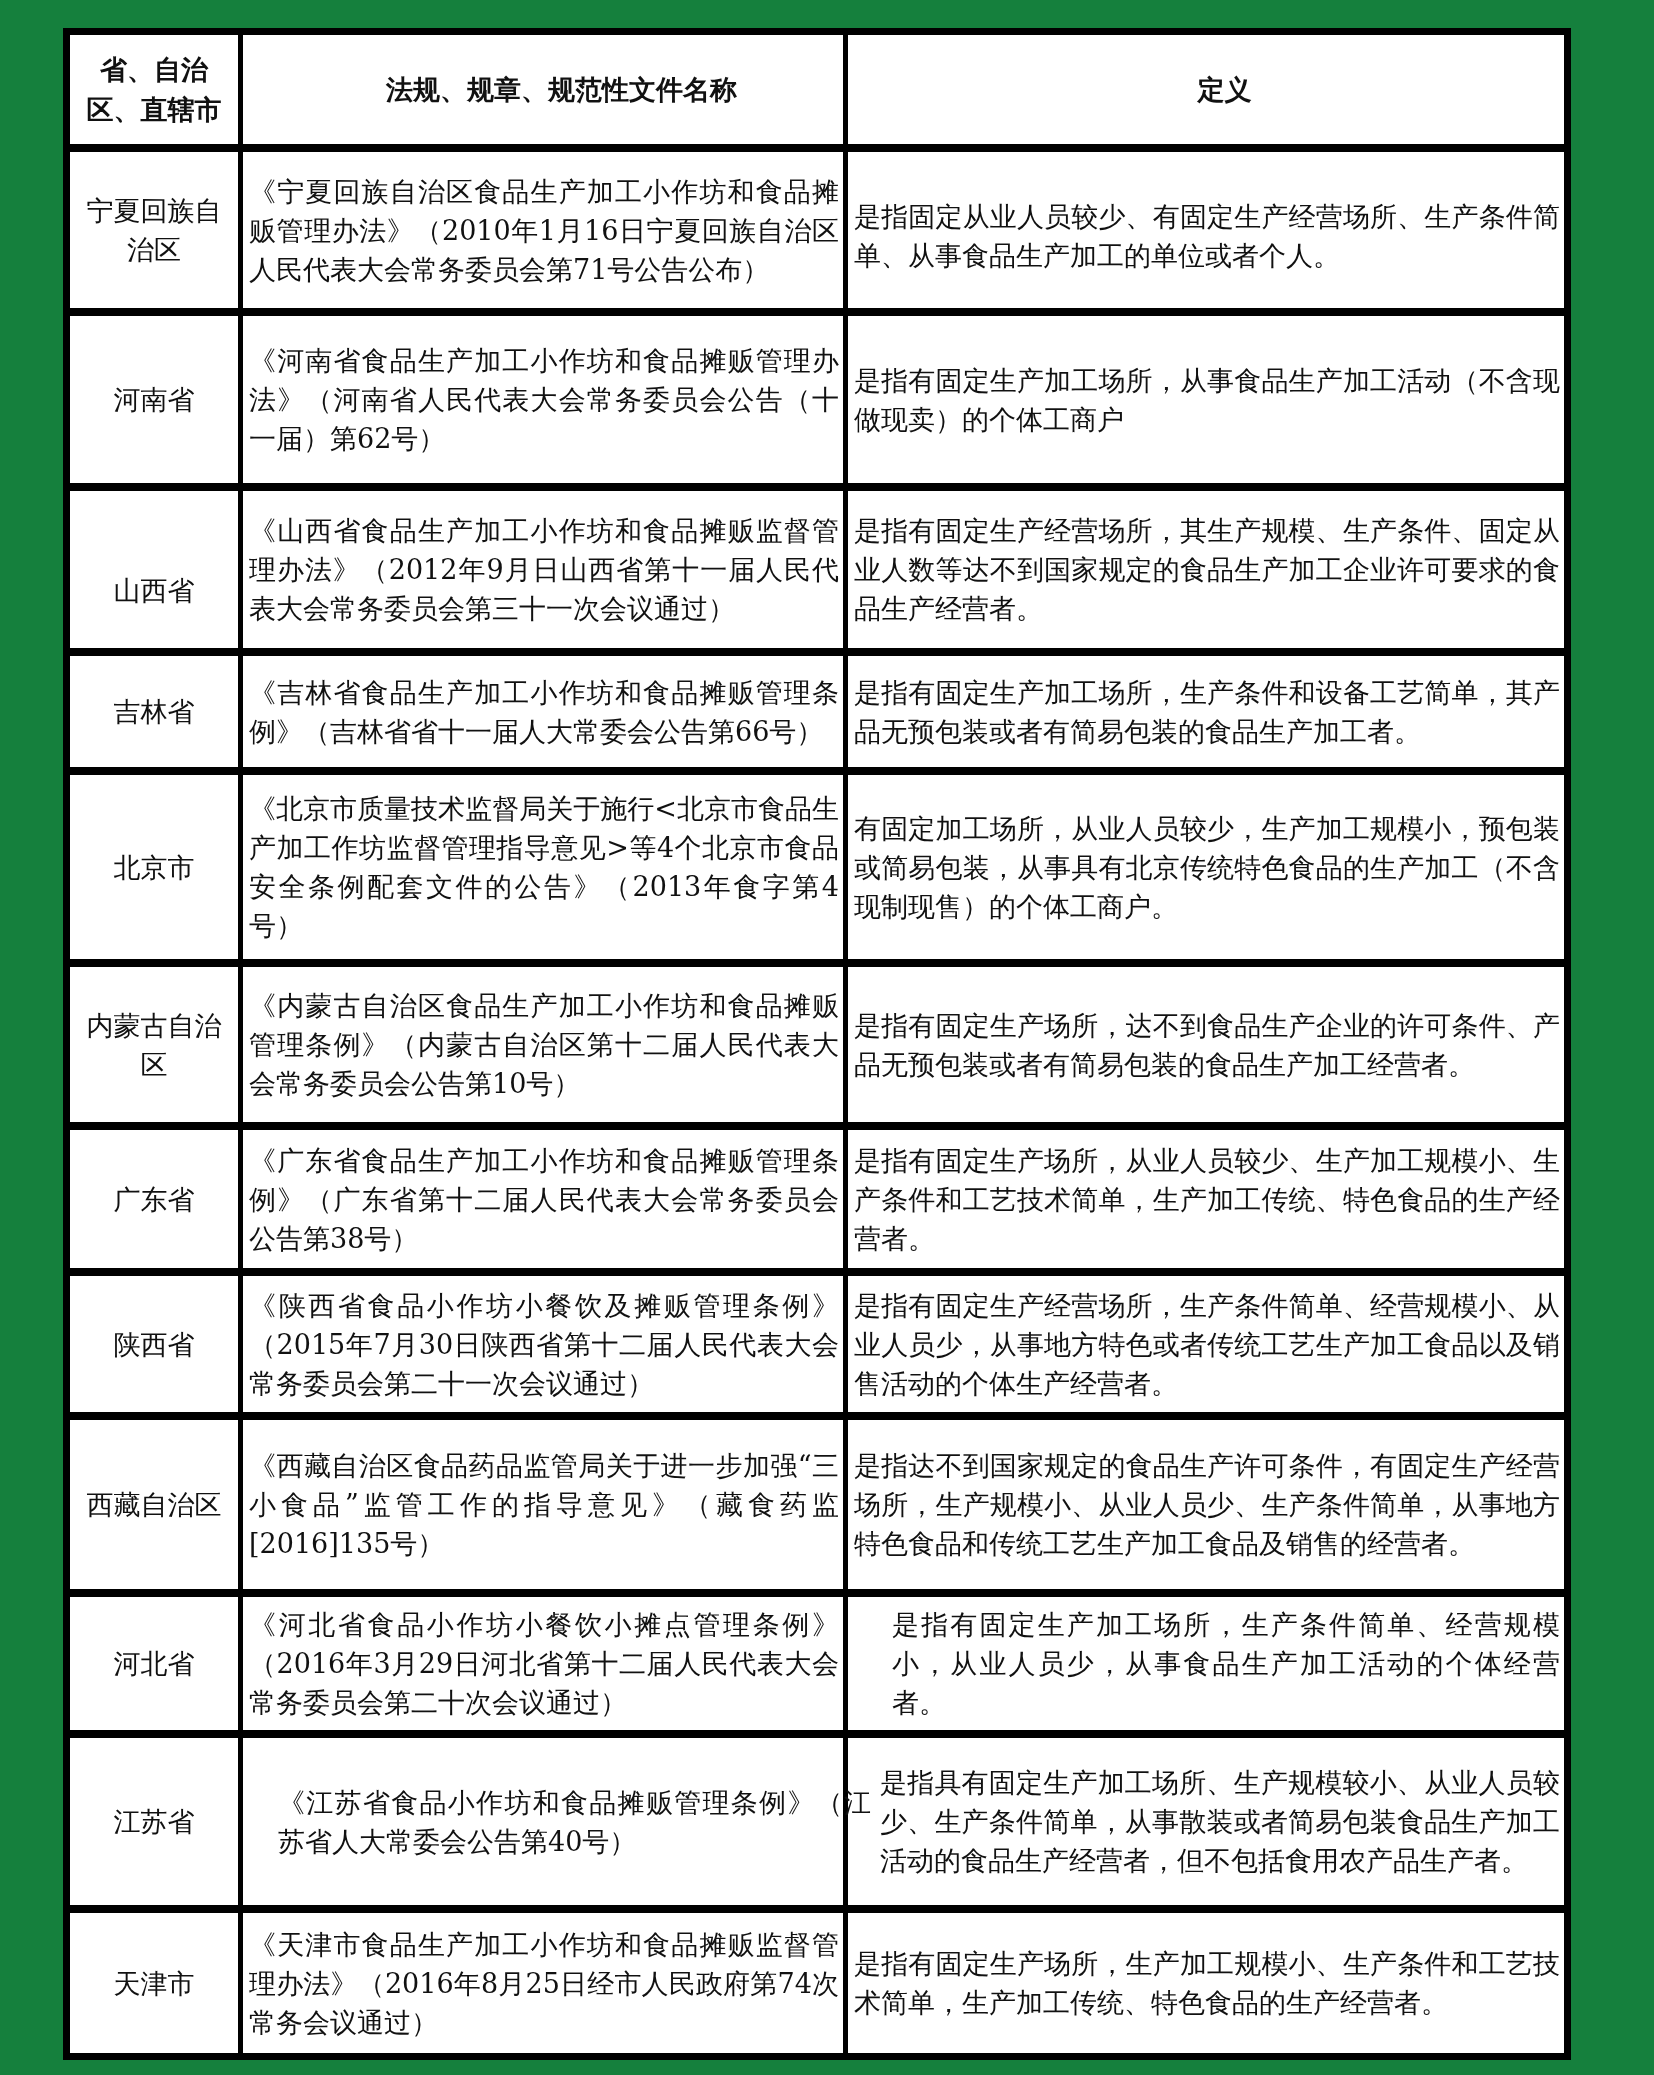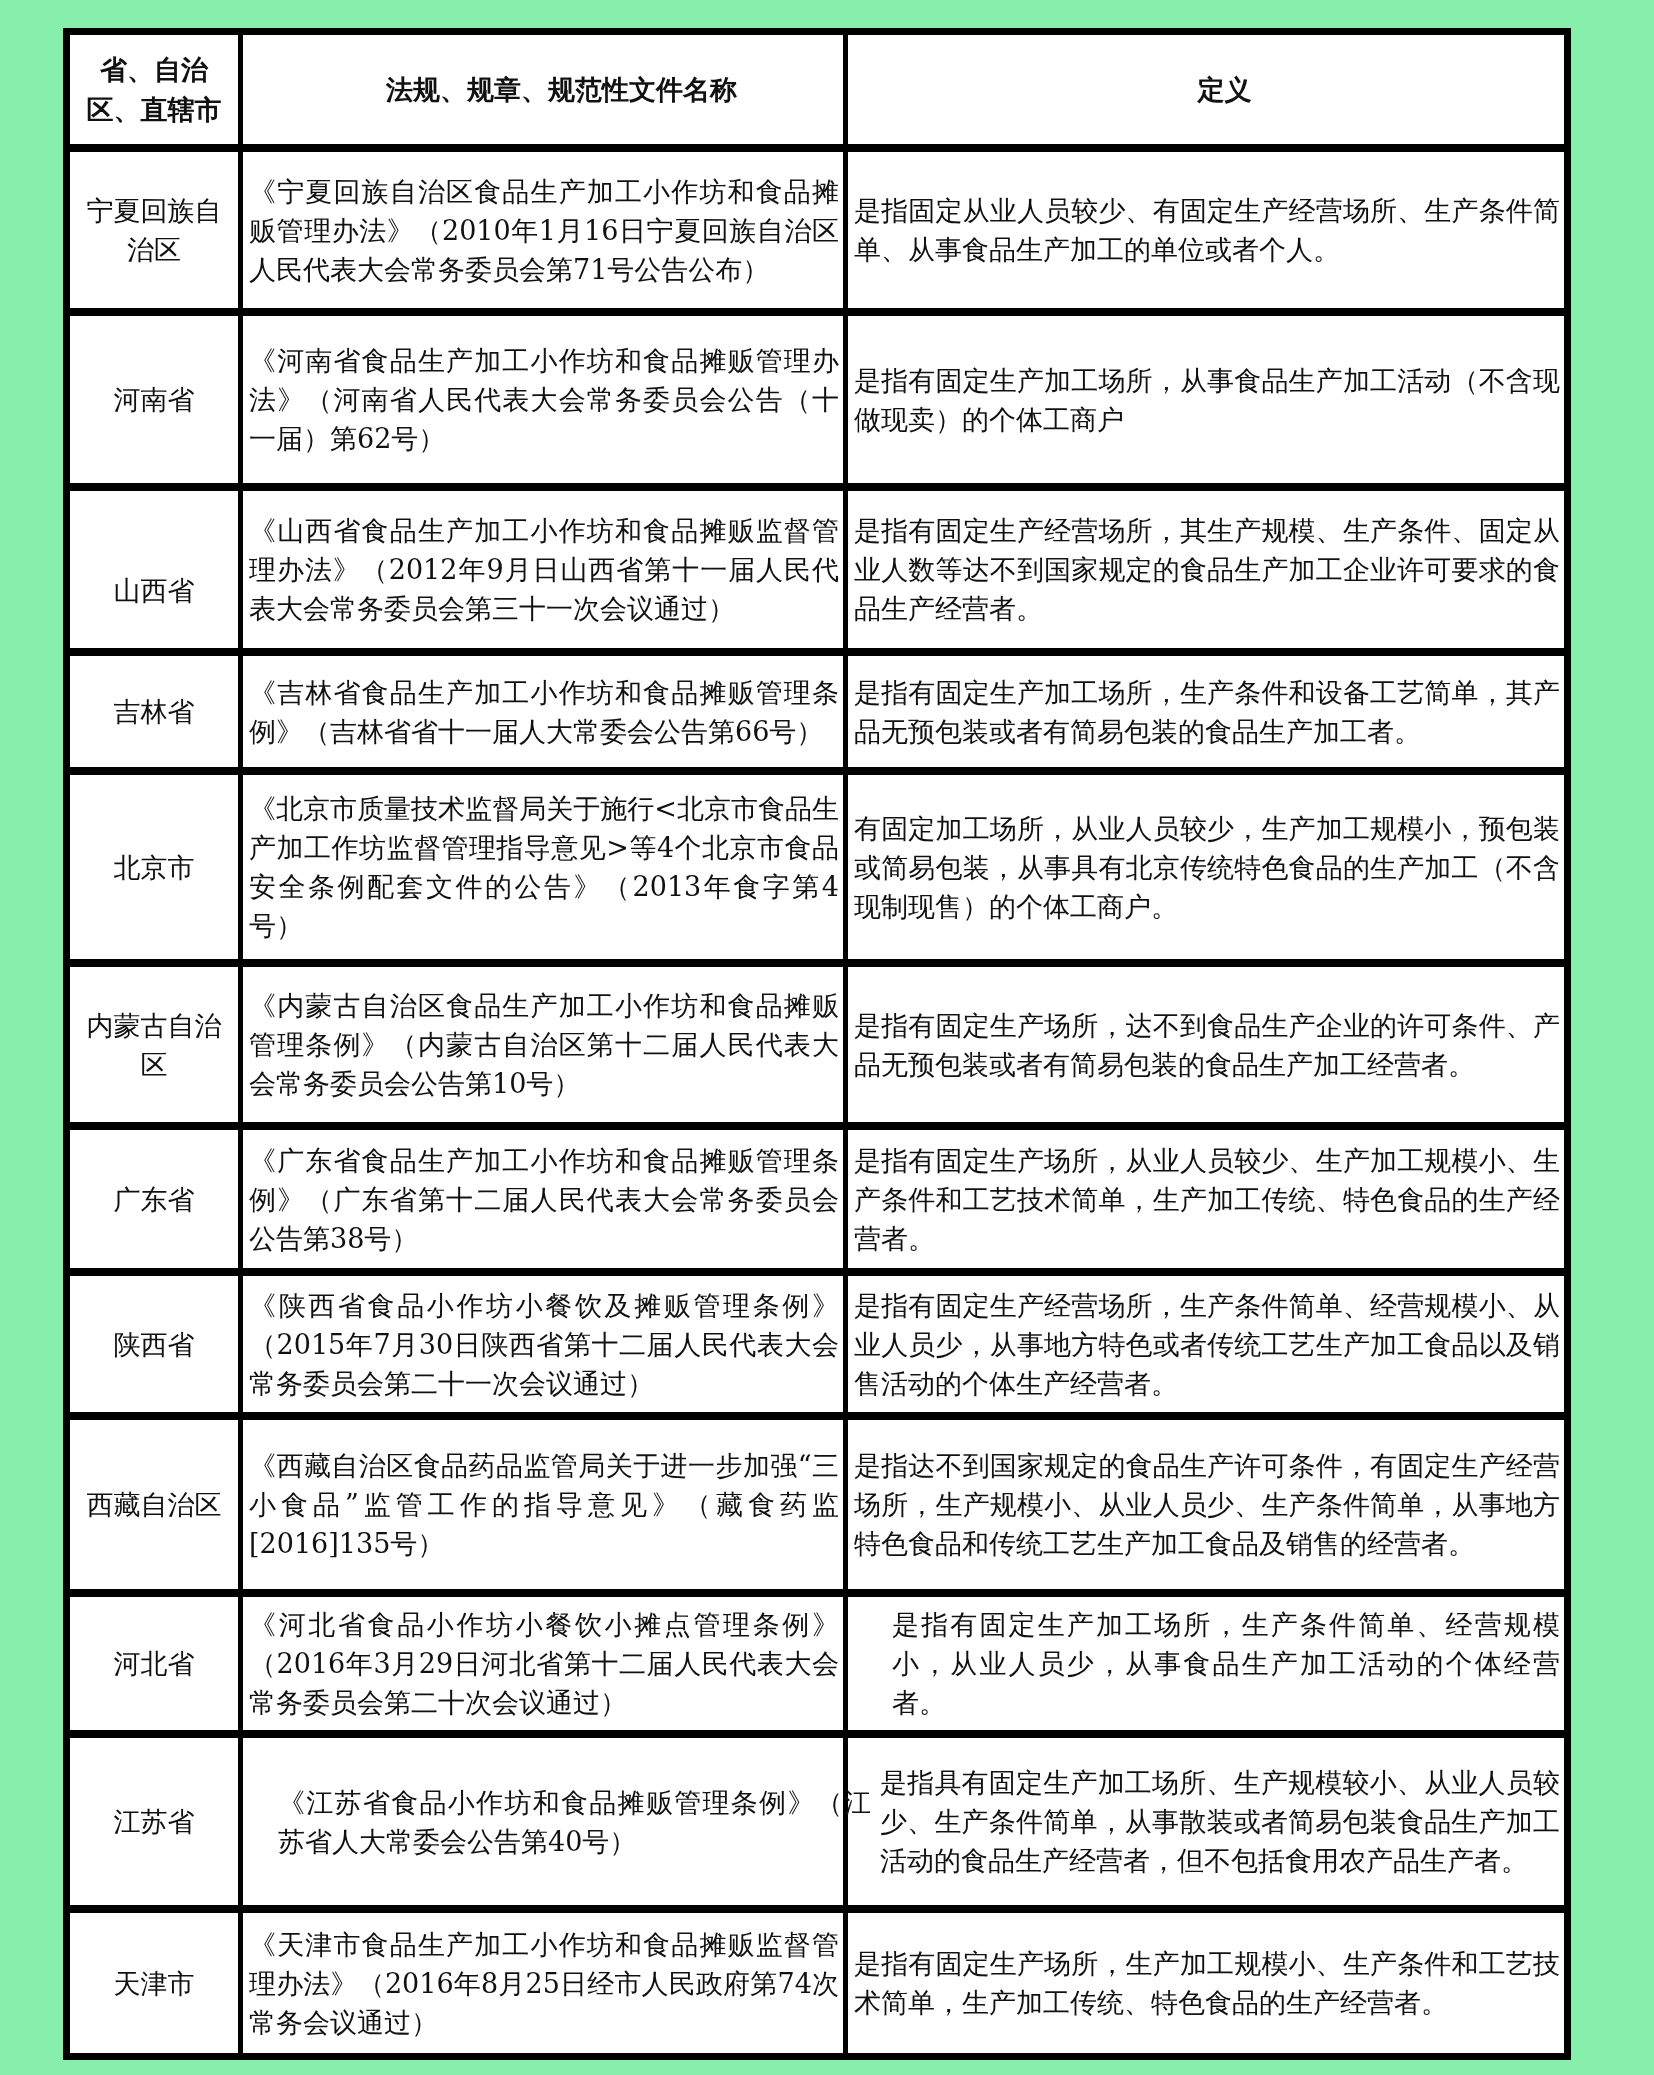--- a/index.html
+++ b/index.html
@@ -1,17 +1,17 @@
 <!DOCTYPE html>
 <html><head>
 <meta charset="utf-8">
 <style>
   html, body { margin: 0; padding: 0; background: #ffffff; }
   body { width: 1654px; height: 2075px; position: relative; overflow: hidden; }
-  .page { position: absolute; left: 0; top: 0; width: 1654px; height: 2075px; background: #86efac; }
+  .page { position: absolute; left: 0; top: 0; width: 1654px; height: 2075px; background: #15803d; }
   .tbl {
     position: absolute; left: 63px; top: 28px; width: 1508px; height: 2032px;
     box-sizing: border-box; border: 7px solid #000; background: #fff;
   }
   .hline { position: absolute; left: 0; right: 0; height: 8px; background: #000; }
   .vline { position: absolute; top: 0; bottom: 0; width: 5px; background: #000; }
   .cell {
     position: absolute; box-sizing: border-box;
     display: flex; align-items: center;
     font-family: "DejaVu Serif", "Liberation Serif", serif;
@@ -56,21 +56,21 @@
     <div class="cell hdr" style="left:778px;width:716px;top:0;height:109px;">
       <span>定义</span>
     </div>
 
     <div class="cell c1" style="left:0;width:168px;top:117px;height:156px;">
         <span>宁夏回族自治区</span>
       </div>
     <div class="cell c2" style="left:173px;width:600px;top:117px;height:156px;">
         <span>《宁夏回族自治区食品生产加工小作坊和食品摊贩管理办法》（2010年1月16日宁夏回族自治区人民代表大会常务委员会第71号公告公布）</span>
       </div>
-    <div class="cell c3" style="left:778px;width:716px;top:117px;height:156px;">
+    <div class="cell c3" style="left:778px;width:716px;top:123px;height:156px;">
         <span>是指固定从业人员较少、有固定生产经营场所、生产条件简单、从事食品生产加工的单位或者个人。</span>
       </div>
 
     <div class="cell c1" style="left:0;width:168px;top:281px;height:167px;">
         <span>河南省</span>
       </div>
     <div class="cell c2" style="left:173px;width:600px;top:281px;height:167px;">
         <span>《河南省食品生产加工小作坊和食品摊贩管理办法》（河南省人民代表大会常务委员会公告（十一届）第62号）</span>
       </div>
     <div class="cell c3" style="left:778px;width:716px;top:281px;height:167px;">

